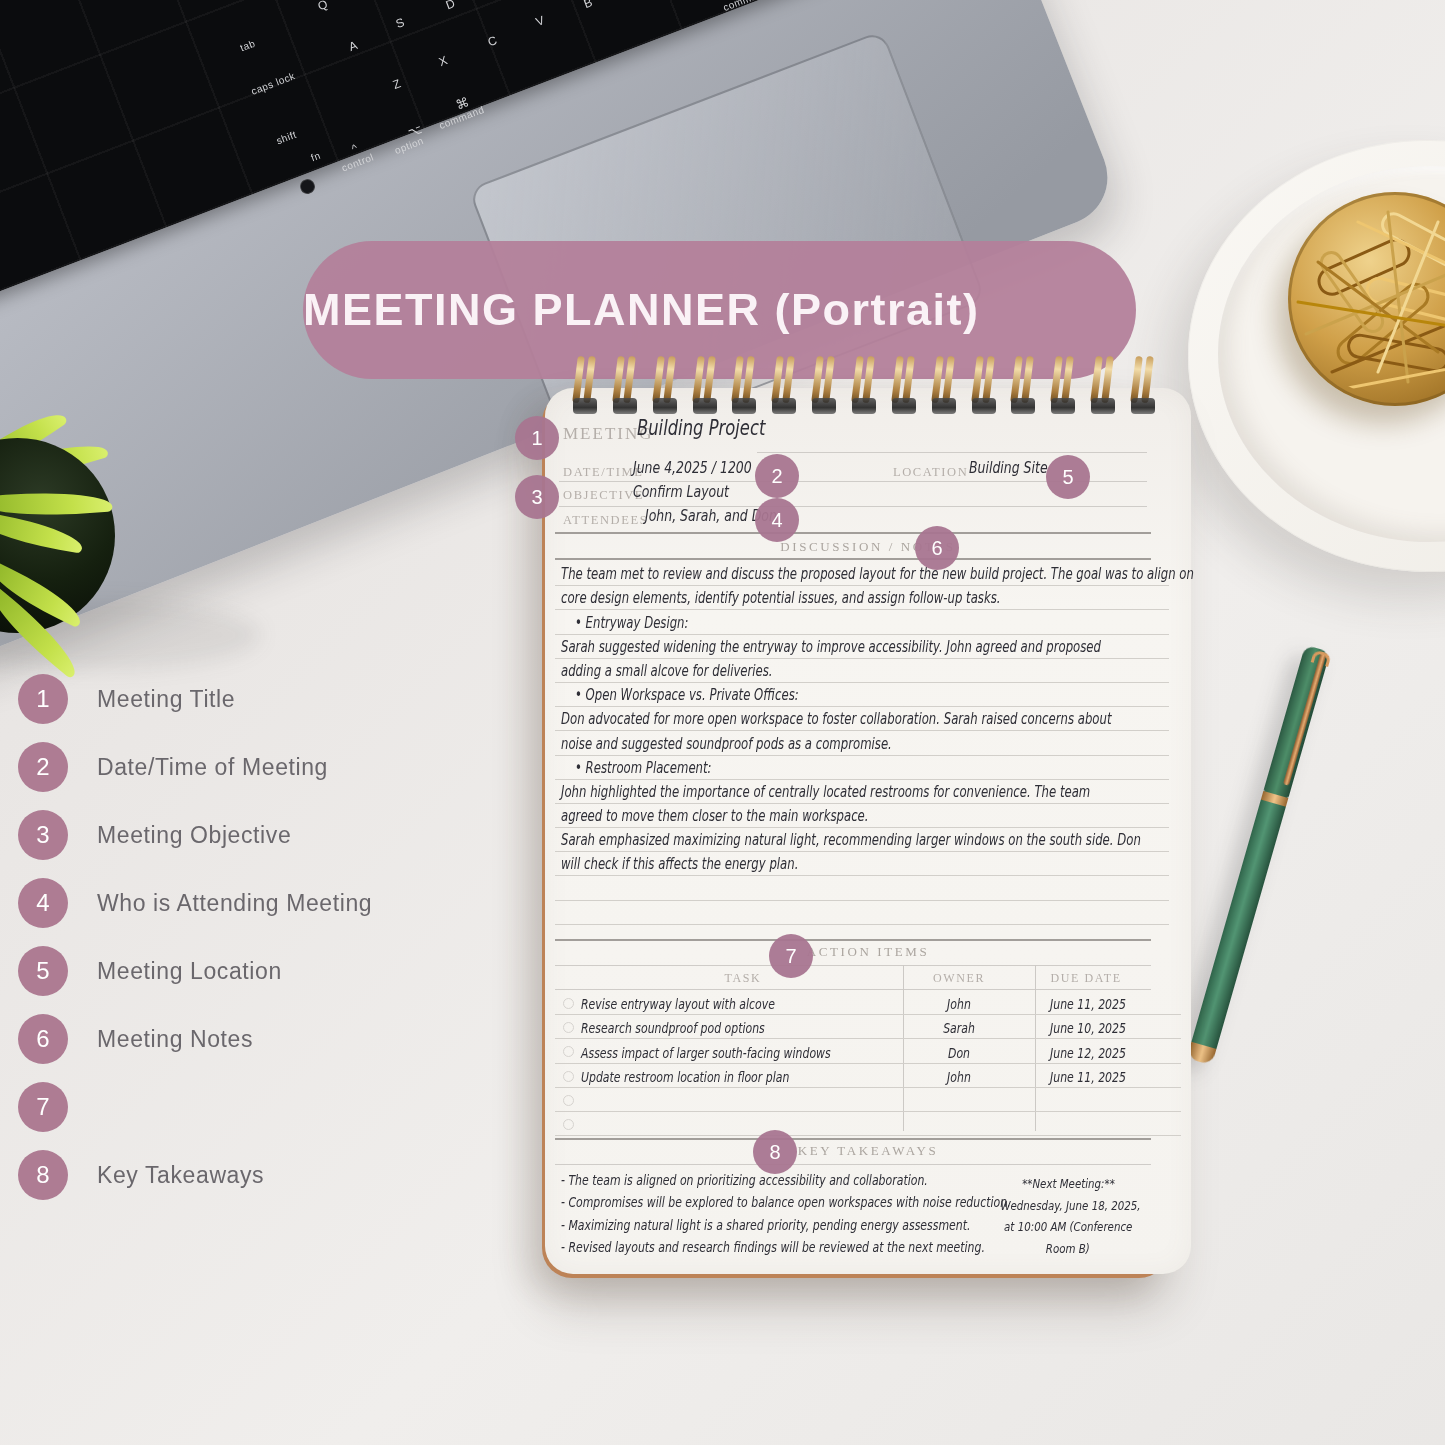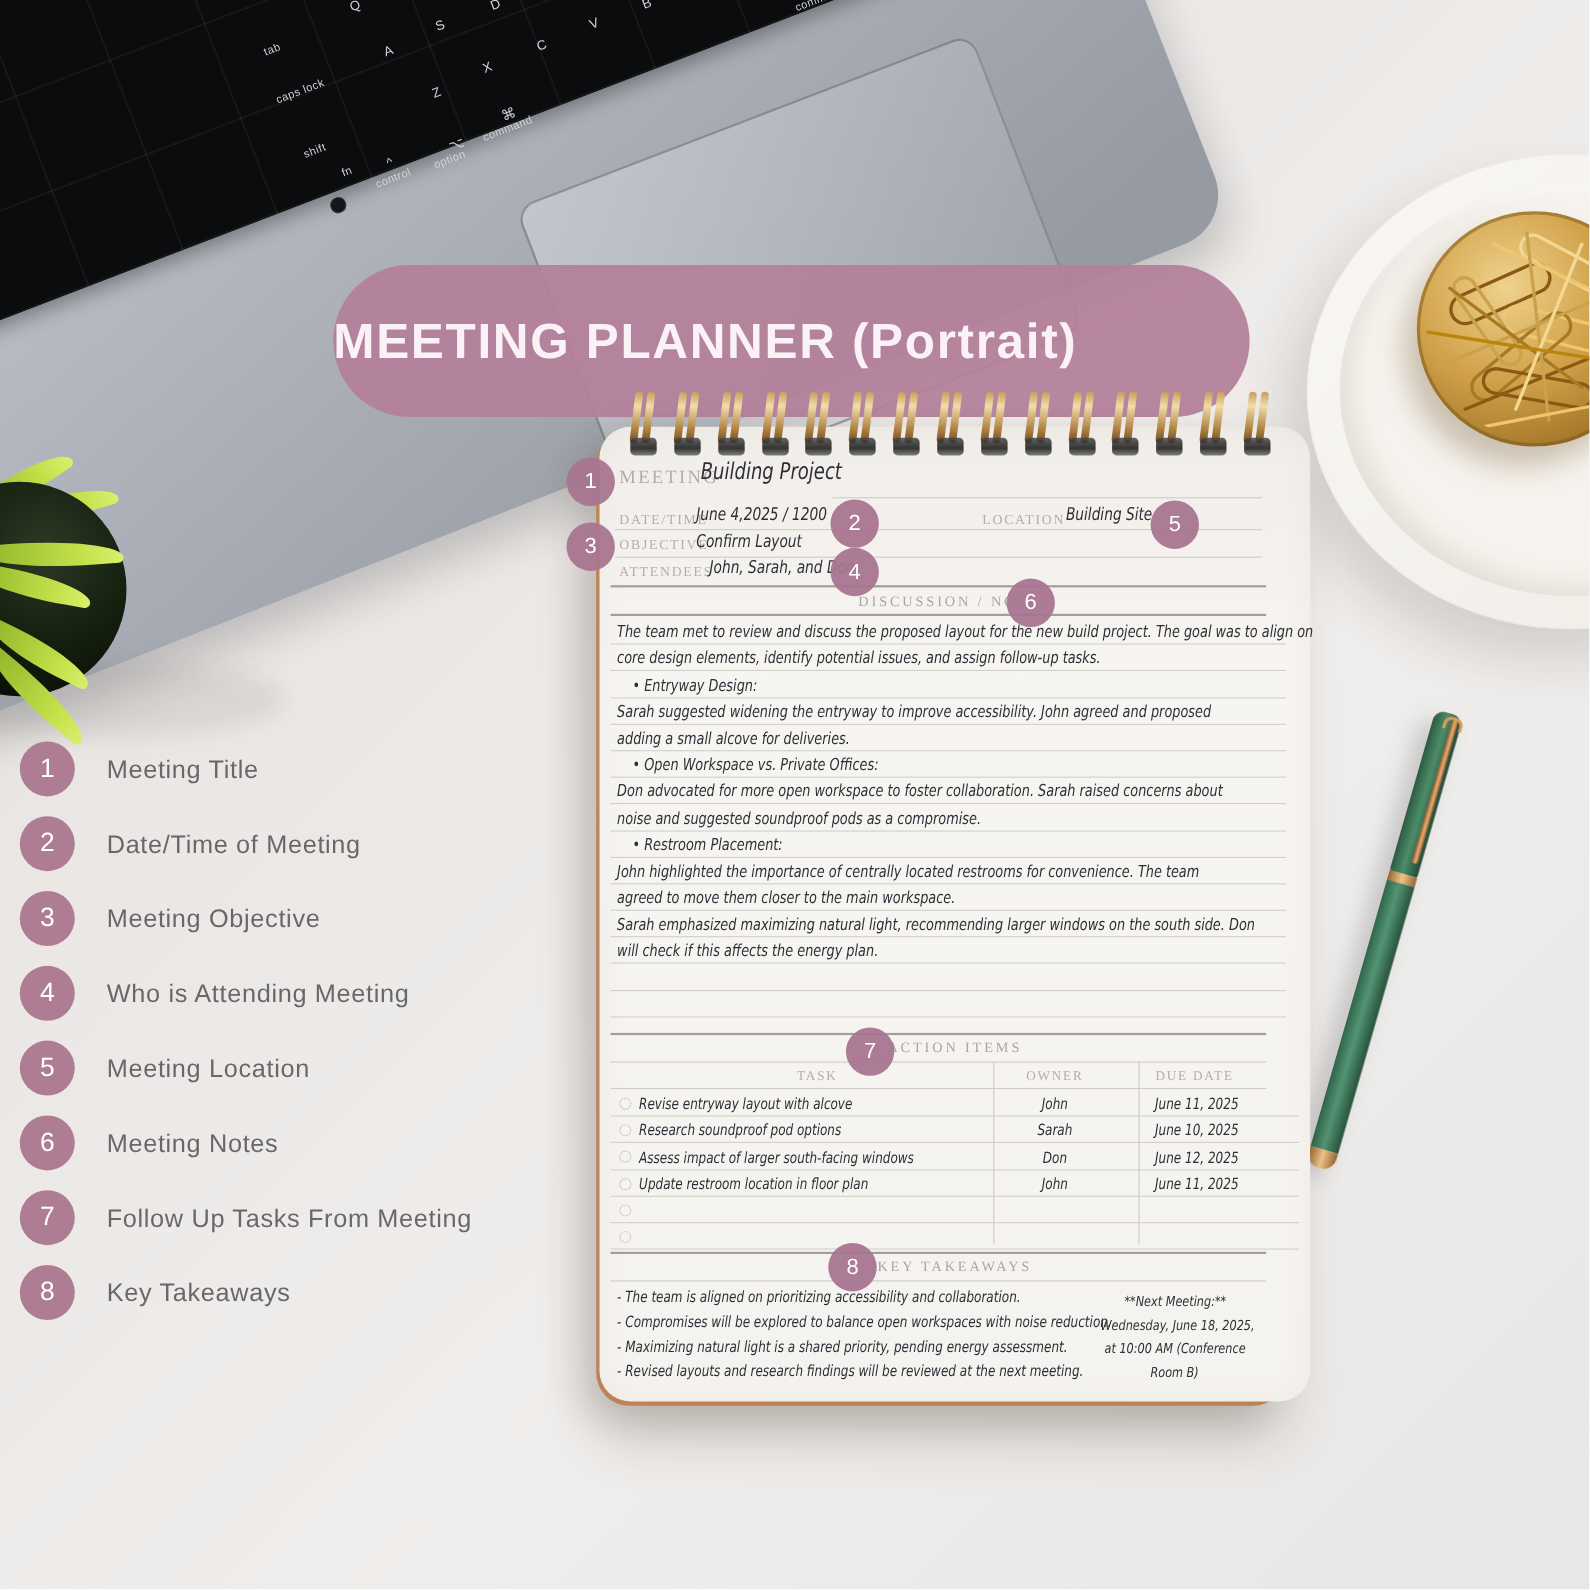--- a/index.html
+++ b/index.html
@@ -450,21 +450,20 @@
       <div class="legend-item" style="top: 945px;">
         <div class="legend-circle">5</div>
         <div class="legend-label">Meeting Location</div>
       </div>
       <div class="legend-item" style="top: 1013px;">
         <div class="legend-circle">6</div>
         <div class="legend-label">Meeting Notes</div>
       </div>
       <div class="legend-item" style="top: 1081px;">
         <div class="legend-circle">7</div>
-        <div class="legend-label">Follow Up Tasks From Meeting</div>
       </div>
       <div class="legend-item" style="top: 1149px;">
         <div class="legend-circle">8</div>
         <div class="legend-label">Key Takeaways</div>
       </div>
     </div>
 
 </div>
 
 </body></html>

